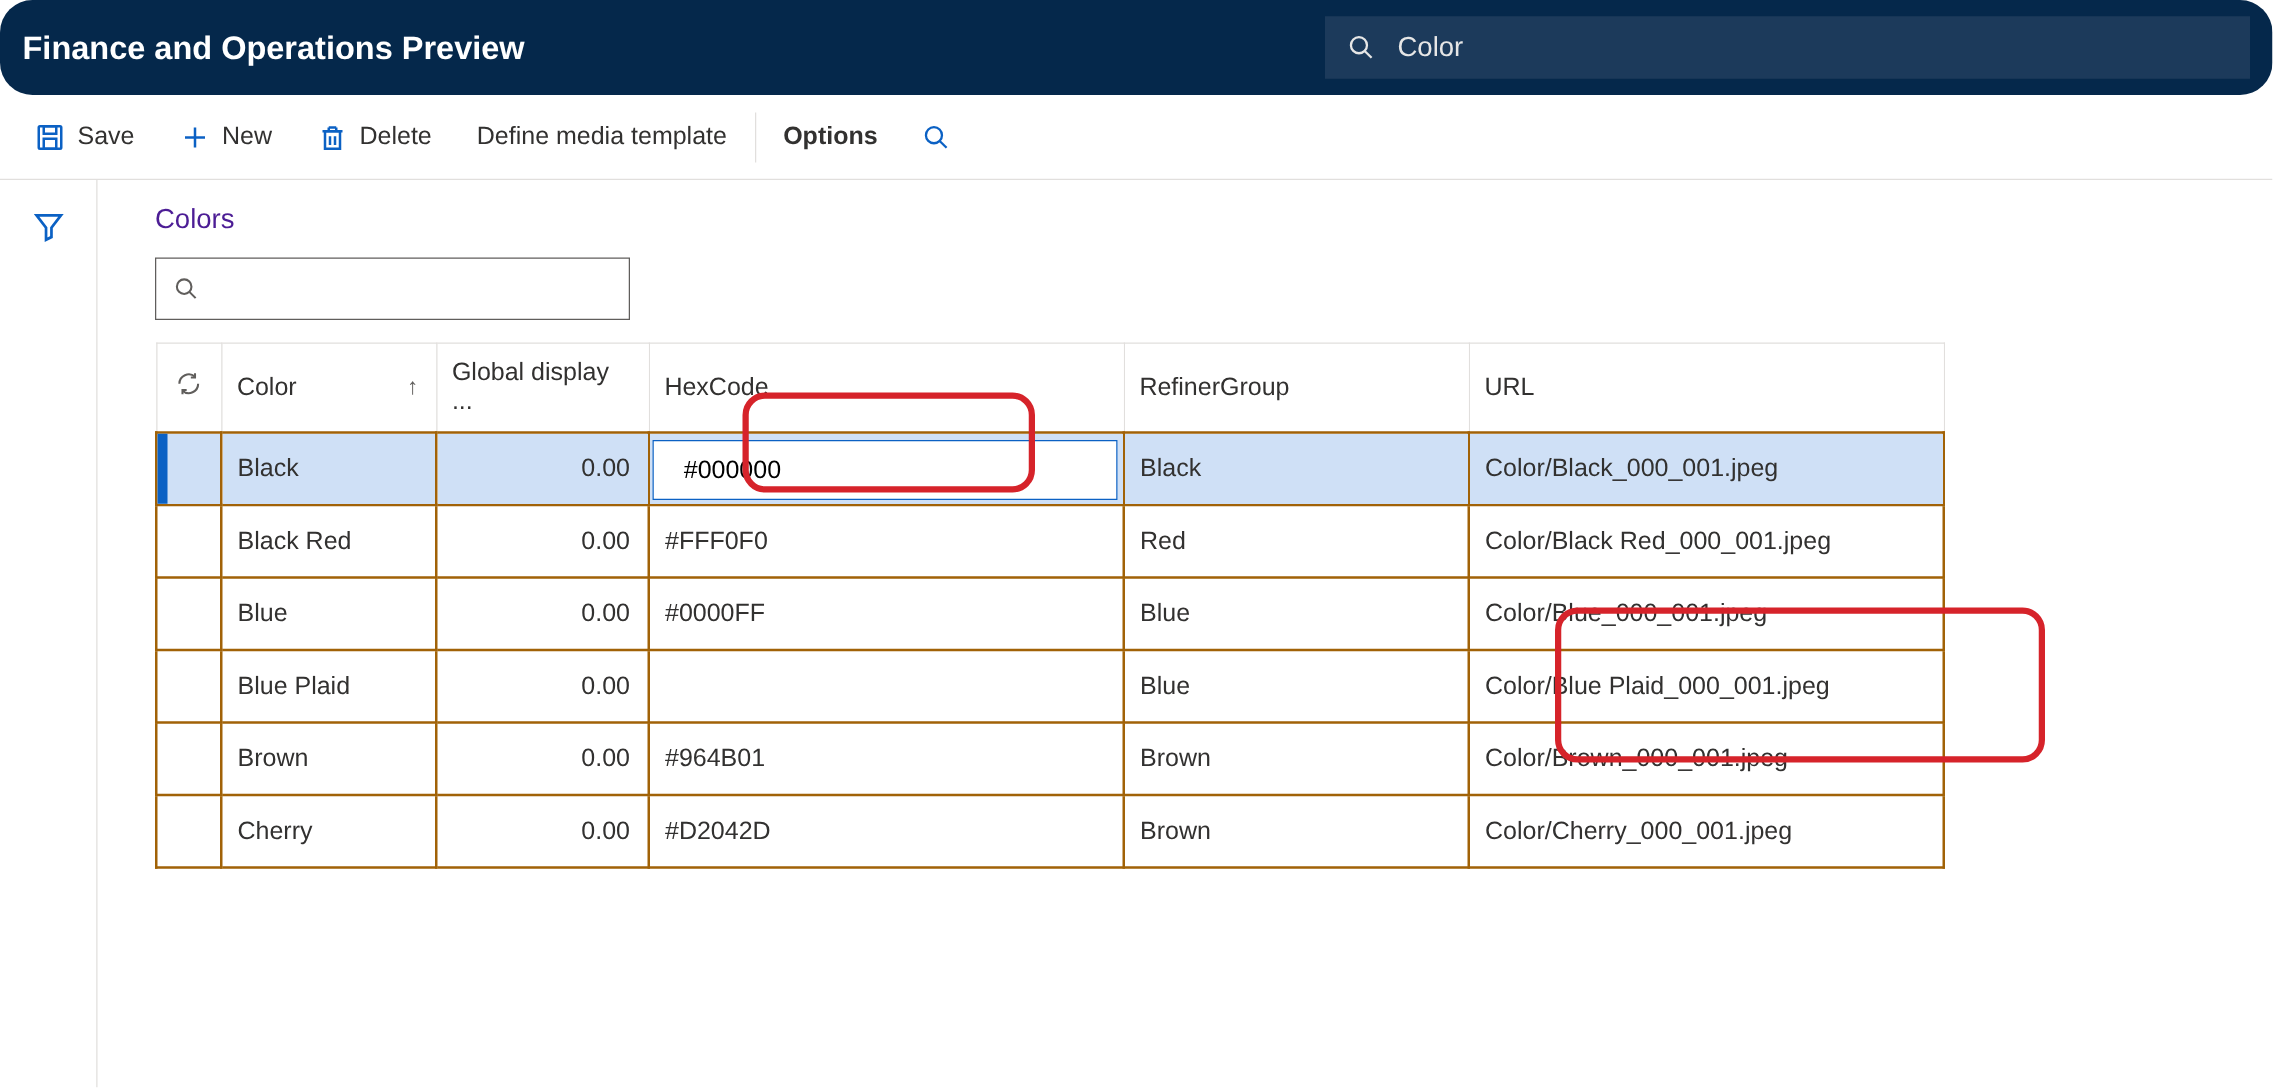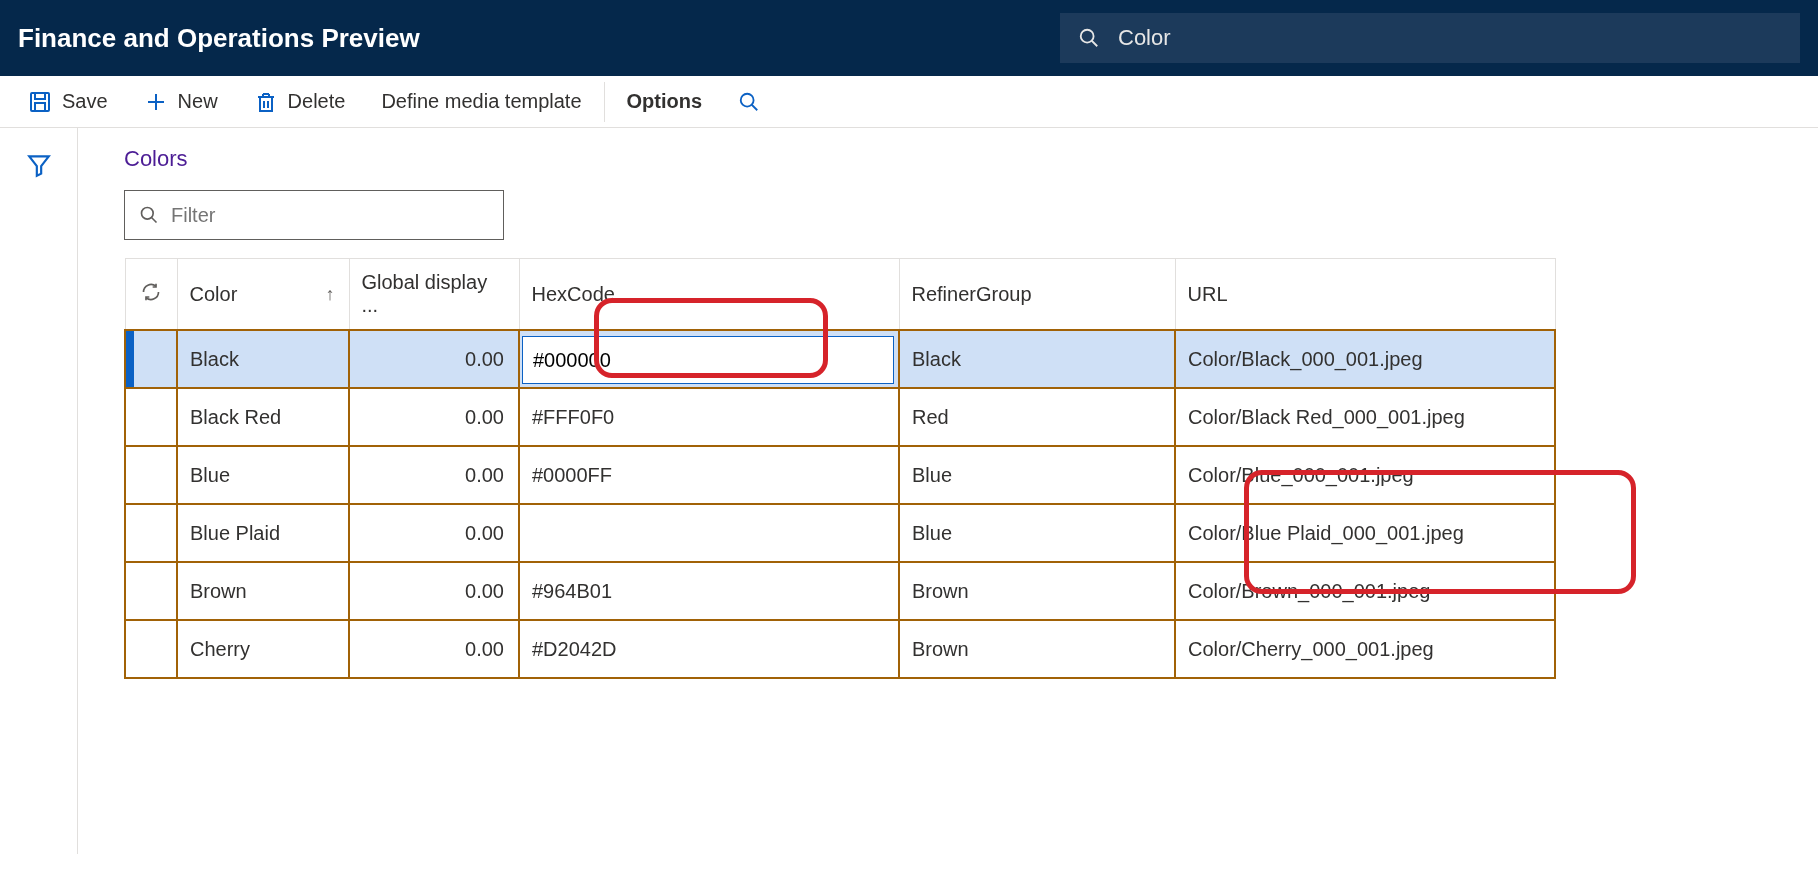--- a/index.html
+++ b/index.html
@@ -12,20 +12,21 @@
     height: 870px;
     overflow: hidden;
   }
   .top-bar {
     background: #05284b;
     color: #fff;
     height: 76px;
     display: flex;
     align-items: center;
     padding: 0 18px;
+    border-radius: 26px;
   }
   .top-title {
     font-size: 26px;
     font-weight: 600;
     flex: 0 0 auto;
   }
   .top-spacer { flex: 1; }
   .search-box {
     background: #1c3a5b;
     height: 50px;
@@ -33,21 +34,21 @@
     display: flex;
     align-items: center;
     padding: 0 18px;
     color: #e6e6e6;
     font-size: 22px;
   }
   .search-box svg { flex: 0 0 auto; margin-right: 18px; }
   .search-box .search-text { color: #e6e6e6; }
 
   .action-bar {
-    height: 52px;
+    height: 68px;
     border-bottom: 1px solid #e1dfdd;
     display: flex;
     align-items: center;
     padding: 0 10px;
     gap: 0;
   }
   .action-btn {
     display: flex;
     align-items: center;
     padding: 10px 18px;
@@ -161,21 +162,21 @@
     left: 2px; top: 5px;
     width: 372px;
     height: 48px;
   }
   .cell-input {
     width: 100%;
     height: 100%;
     border: 1px solid #0b61c4;
     background: #fff;
     font-size: 20px;
-    padding: 0 10px;
+    padding: 0 24px;
     outline: none;
   }
   .hex-overflow {
     position: absolute;
     left: 2px; top: 5px;
     width: 230px;
     height: 48px;
     display: flex;
     align-items: center;
     padding: 0 10px;
@@ -260,21 +261,20 @@
   </div>
 
   <div class="main">
     <div class="section-title">Colors</div>
 
     <div class="filter-box">
       <svg class="action-icon-gray" width="20" height="20" viewBox="0 0 24 24" fill="none" stroke-width="2">
           <circle cx="10" cy="10" r="7"></circle>
           <line x1="21" y1="21" x2="15" y2="15"></line>
         </svg>
-      <input type="text" placeholder="Filter" style="">
     </div>
 
     <table class="grid">
       <thead>
         <tr>
           <th class="refresh-col">
             <svg class="action-icon-gray" width="20" height="20" viewBox="0 0 24 24" fill="none" stroke-width="2">
                 <path d="M3 12a9 9 0 0 1 15-6.7"></path>
                 <polyline points="18 2 18 6 14 6"></polyline>
                 <path d="M21 12a9 9 0 0 1-15 6.7"></path>

